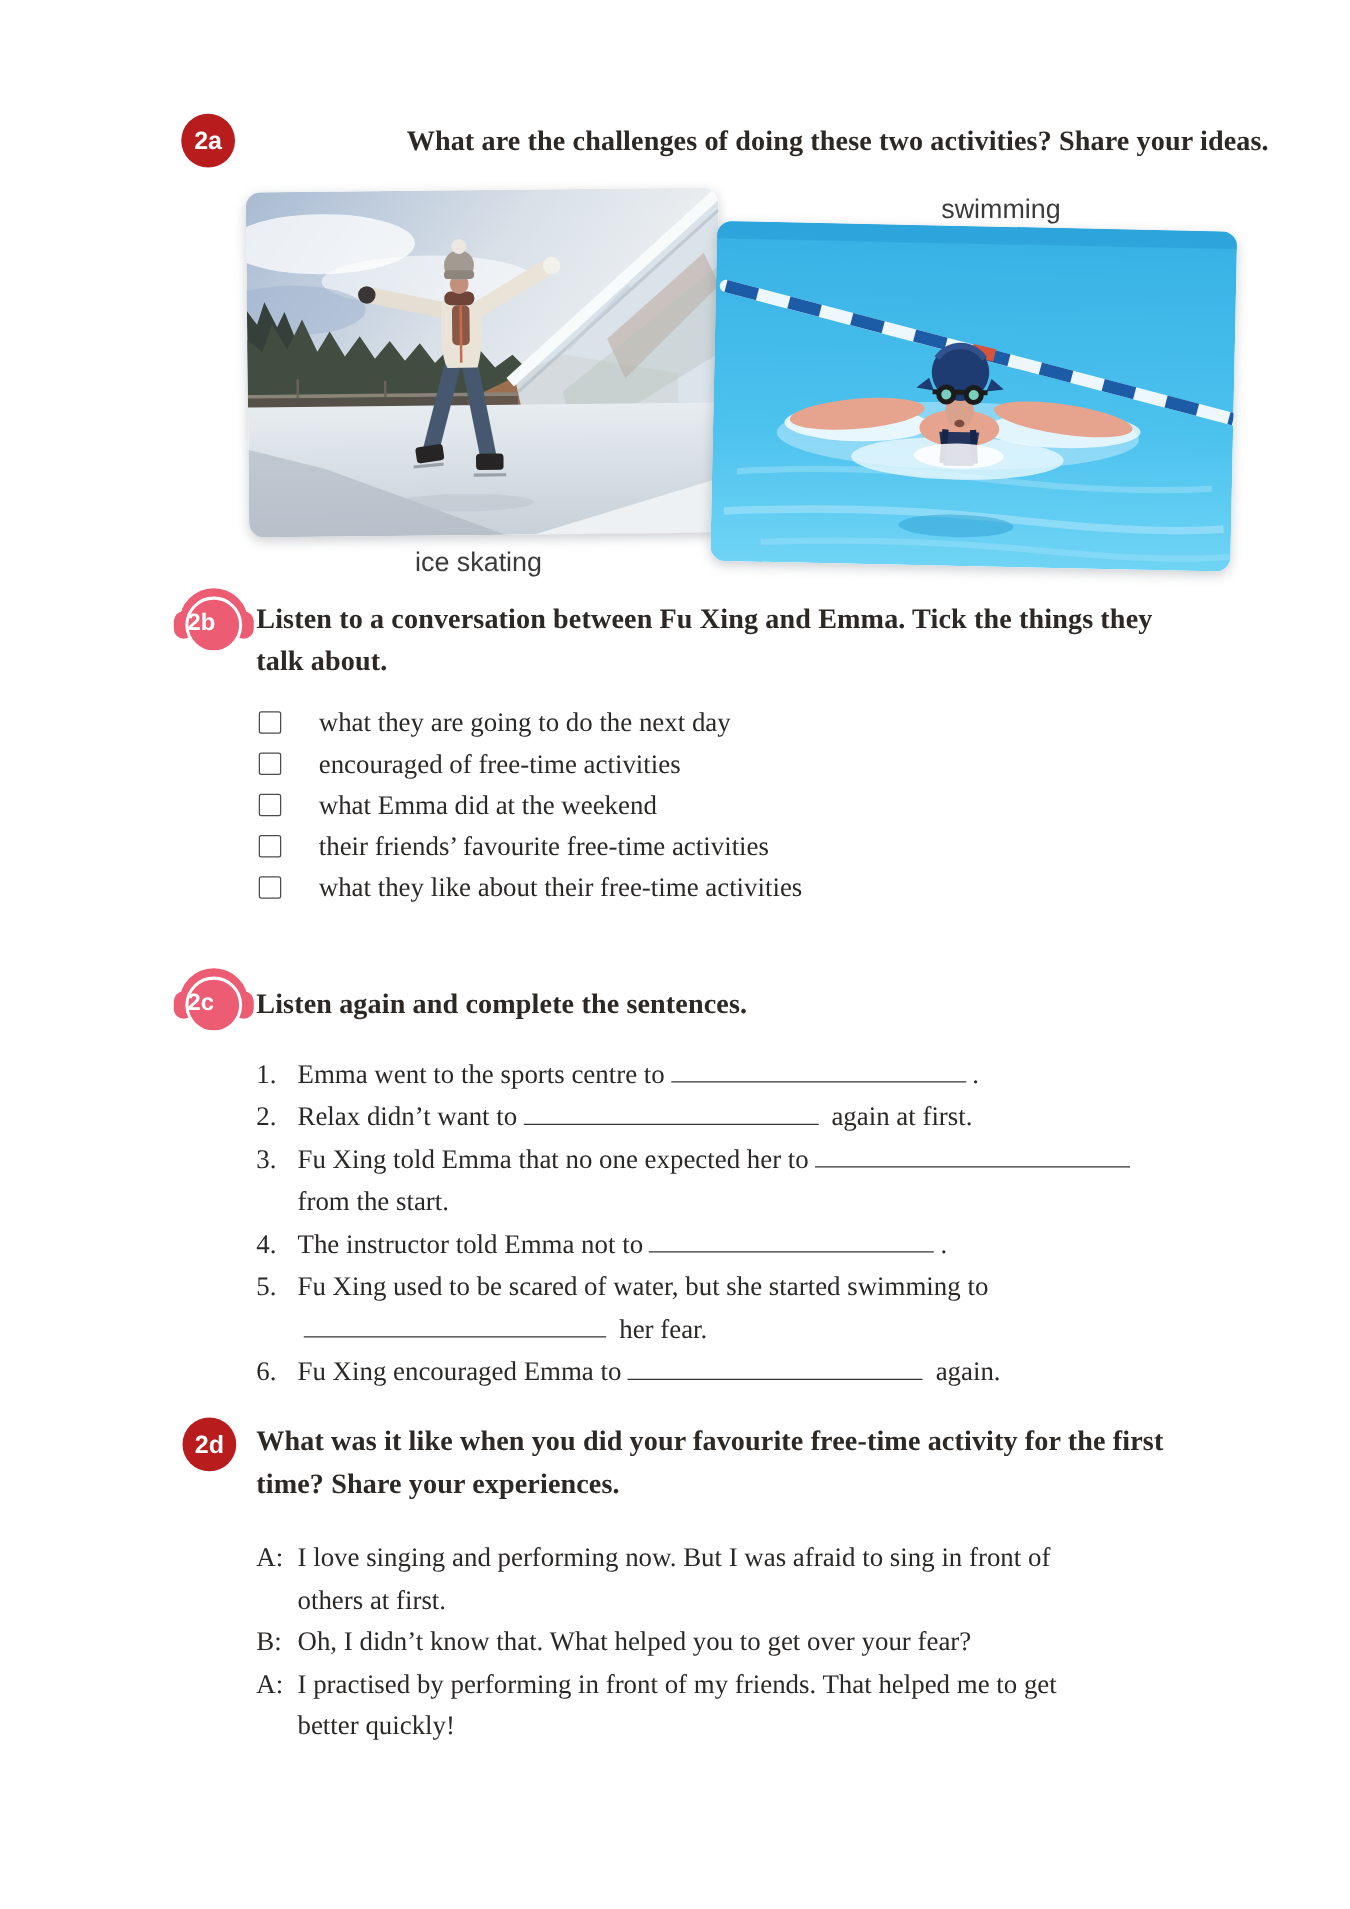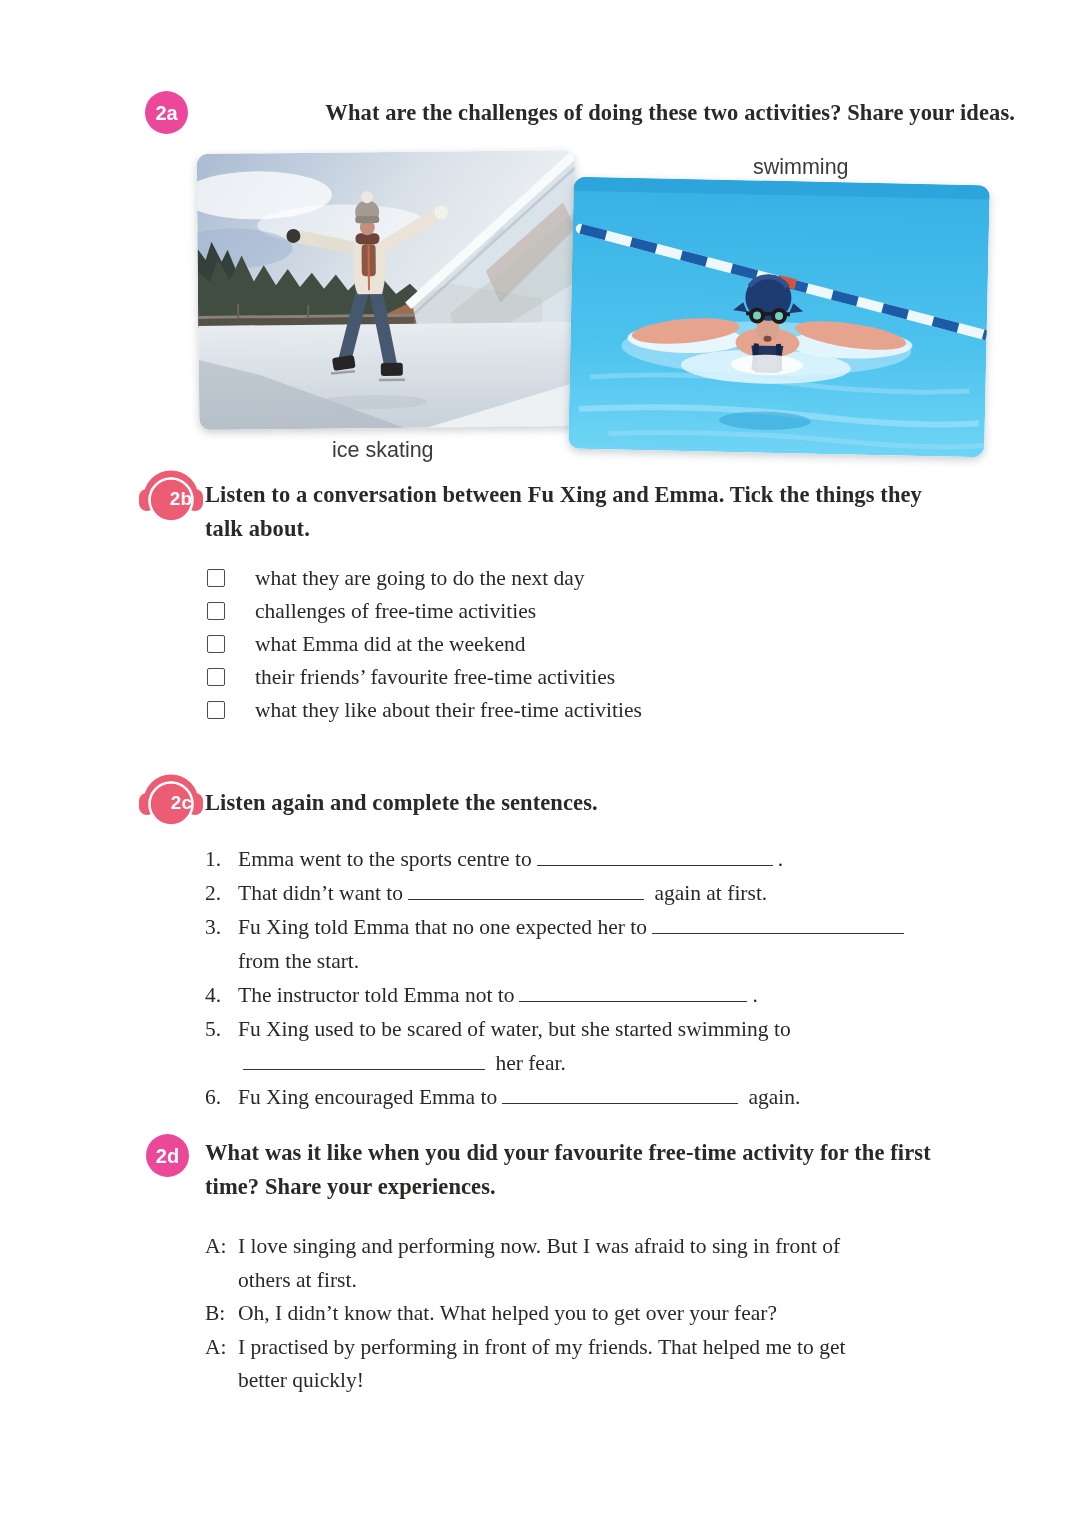--- a/index.html
+++ b/index.html
@@ -4,27 +4,27 @@
 <style>
   * { margin:0; padding:0; box-sizing:border-box; }
   html,body { background:#ffffff; }
   .page {
     position:relative; width:1080px; height:1527px; background:#ffffff;
     font-family:"Liberation Serif", serif; color:#262422; overflow:hidden;
   }
   
   .badge-circle {
     position:absolute; width:43px; height:43px; border-radius:50%;
-    background:#ec4899; color:#fff; text-align:center; line-height:44px;
+    background:#b91c1c; color:#fff; text-align:center; line-height:44px;
     font-family:"Liberation Sans", sans-serif; font-weight:bold; font-size:20px;
   }
   .badge-audio { position:absolute; width:66px; height:64px; }
   .badge-audio svg { position:absolute; left:0; top:0; }
   .badge-audio .badge-label {
-    position:absolute; left:12px; top:26px; width:42px; text-align:right;
+    position:absolute; left:12px; top:26px; width:42px; text-align:left;
     color:#fff; font-family:"Liberation Sans", sans-serif; font-weight:bold; font-size:19px;
   }
   
   .sec-title {
     position:absolute; font-weight:bold; font-size:22.5px; line-height:34px;
     color:#2b2825; white-space:pre-line; letter-spacing:0.1px;
   }
   .body-text { font-size:21.5px; line-height:33.5px; color:#2b2927; }
   
   .photo {
@@ -199,21 +199,21 @@
   <div class="sec-title" style="left:205px; top:478px; width:810px;">Listen to a conversation between Fu Xing and Emma. Tick the things they
 talk about.</div>
 
   <div class="check-list body-text">
     <div class="check-row">
       <span class="checkbox"></span>
       <span>what they are going to do the next day</span>
     </div>
     <div class="check-row">
       <span class="checkbox"></span>
-      <span>challenges of free-time activities</span>
+      <span>encouraged of free-time activities</span>
     </div>
     <div class="check-row">
       <span class="checkbox"></span>
       <span>what Emma did at the weekend</span>
     </div>
     <div class="check-row">
       <span class="checkbox"></span>
       <span>their friends’ favourite free-time activities</span>
     </div>
     <div class="check-row">
@@ -233,21 +233,21 @@
   </div>
   <div class="sec-title" style="left:205px; top:786px; width:810px;">Listen again and complete the sentences.</div>
 
   <div class="sentence-list body-text">
     <div class="sentence">
       <span class="num">1.</span>
       <span>Emma went to the sports centre to</span><span class="blank b1"></span><span>.</span>
     </div>
     <div class="sentence">
       <span class="num">2.</span>
-      <span>That didn’t want to</span><span class="blank b2"></span> <span>again at first.</span>
+      <span>Relax didn’t want to</span><span class="blank b2"></span> <span>again at first.</span>
     </div>
     <div class="sentence">
       <span class="num">3.</span>
       <span>Fu Xing told Emma that no one expected her to</span><span class="blank b3"></span><span class="after-newline">from the start.</span>
     </div>
     <div class="sentence">
       <span class="num">4.</span>
       <span>The instructor told Emma not to</span><span class="blank b4"></span><span>.</span>
     </div>
     <div class="sentence">

